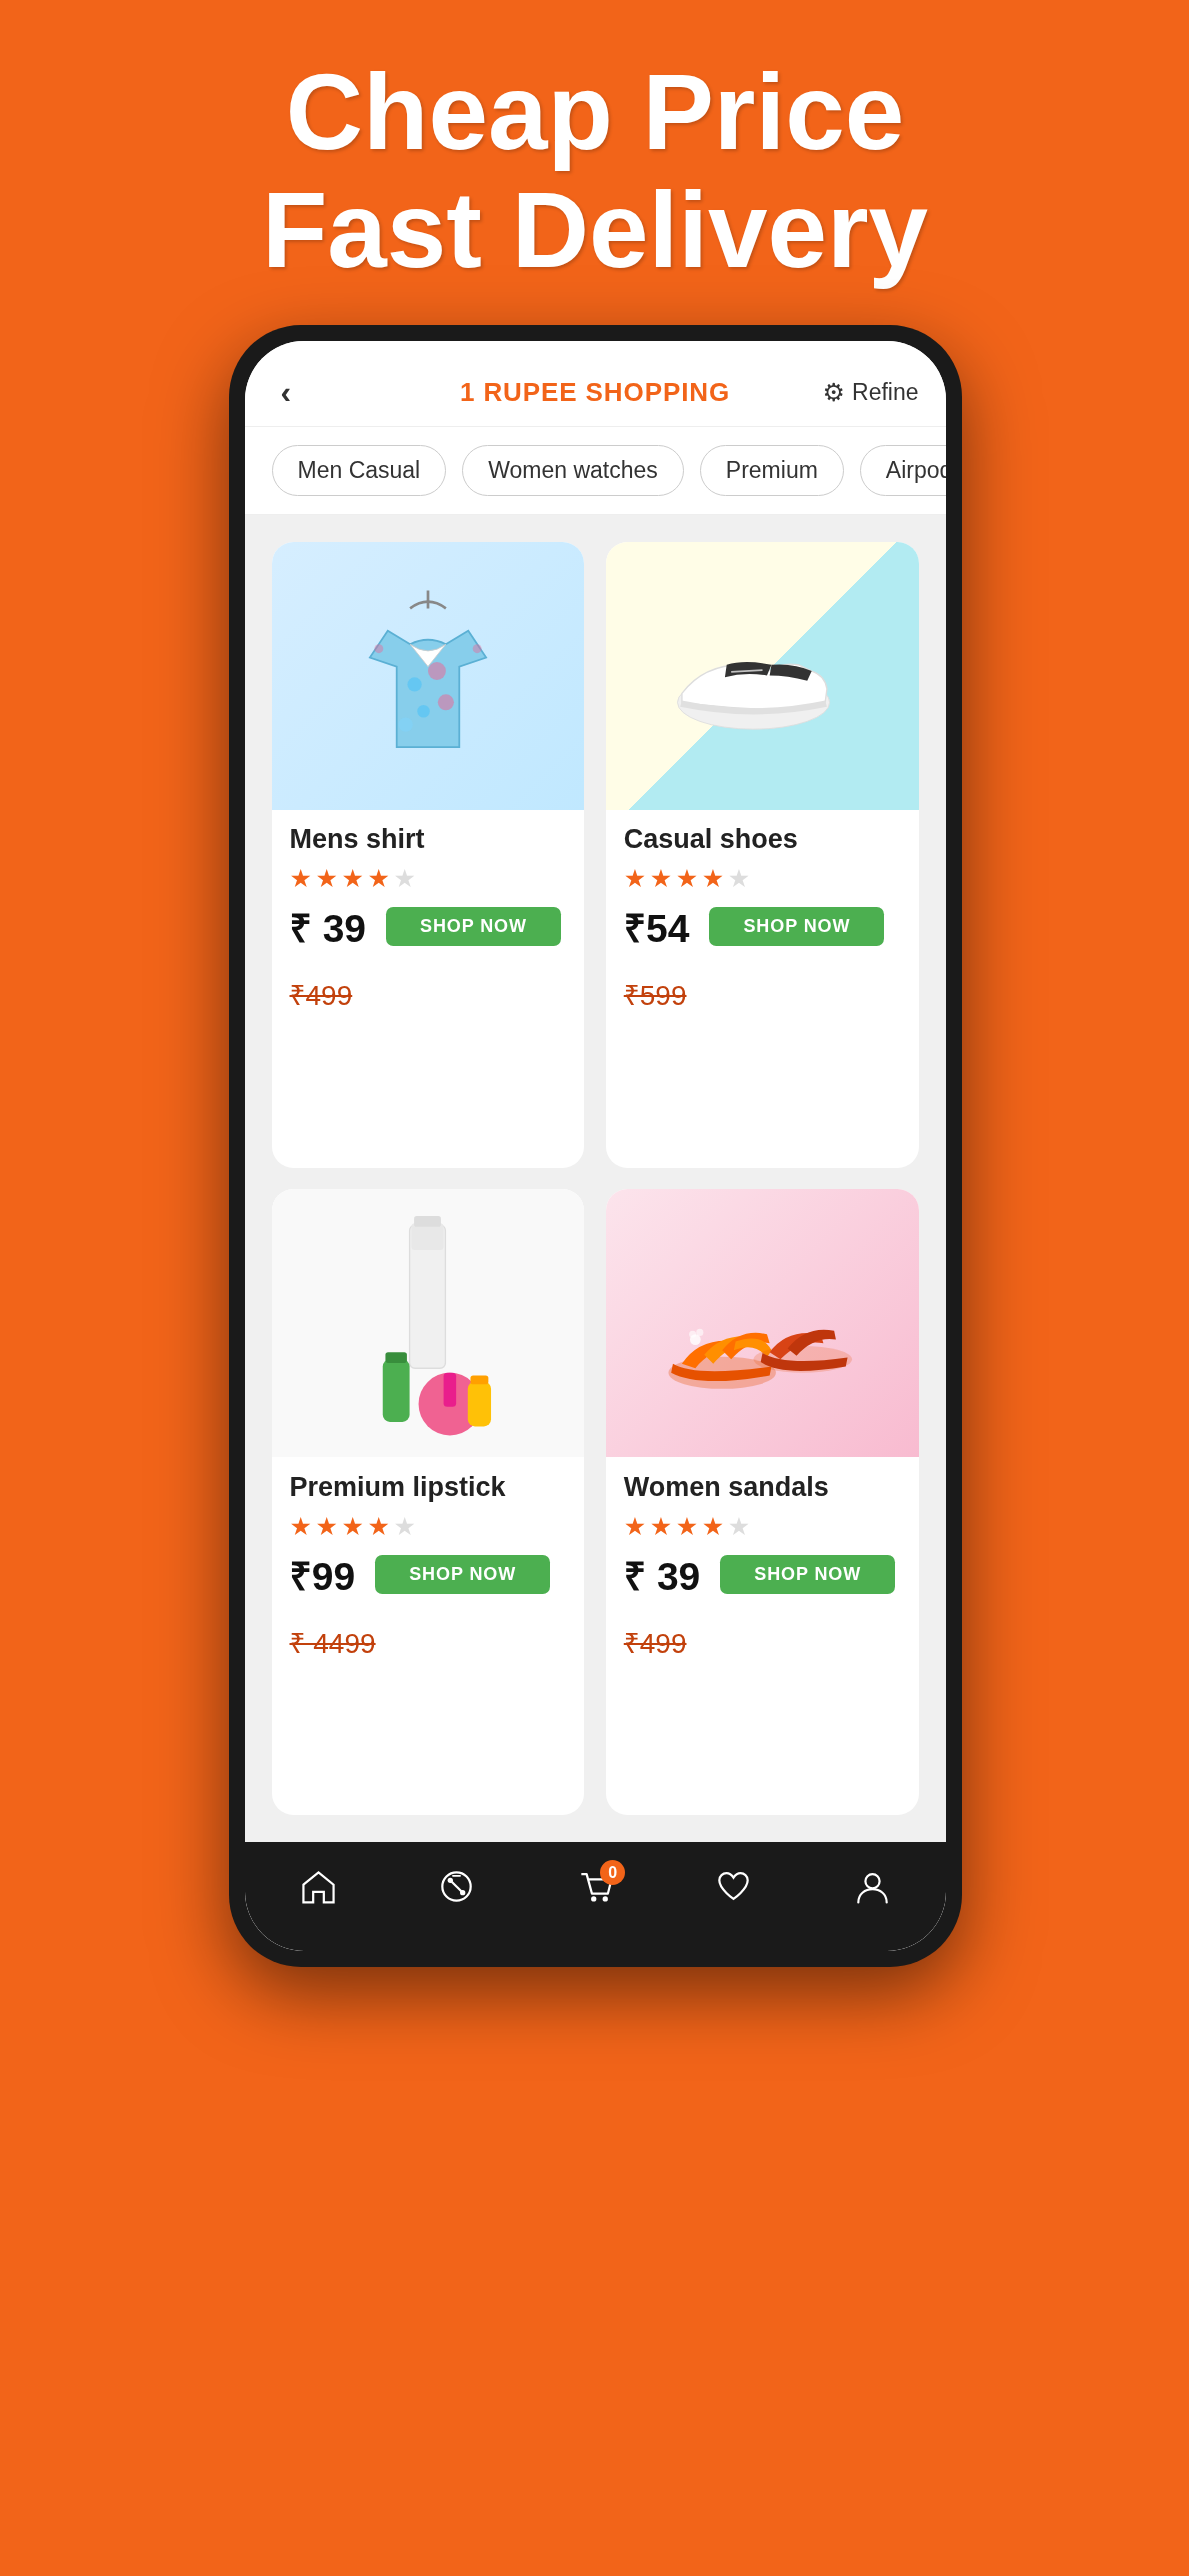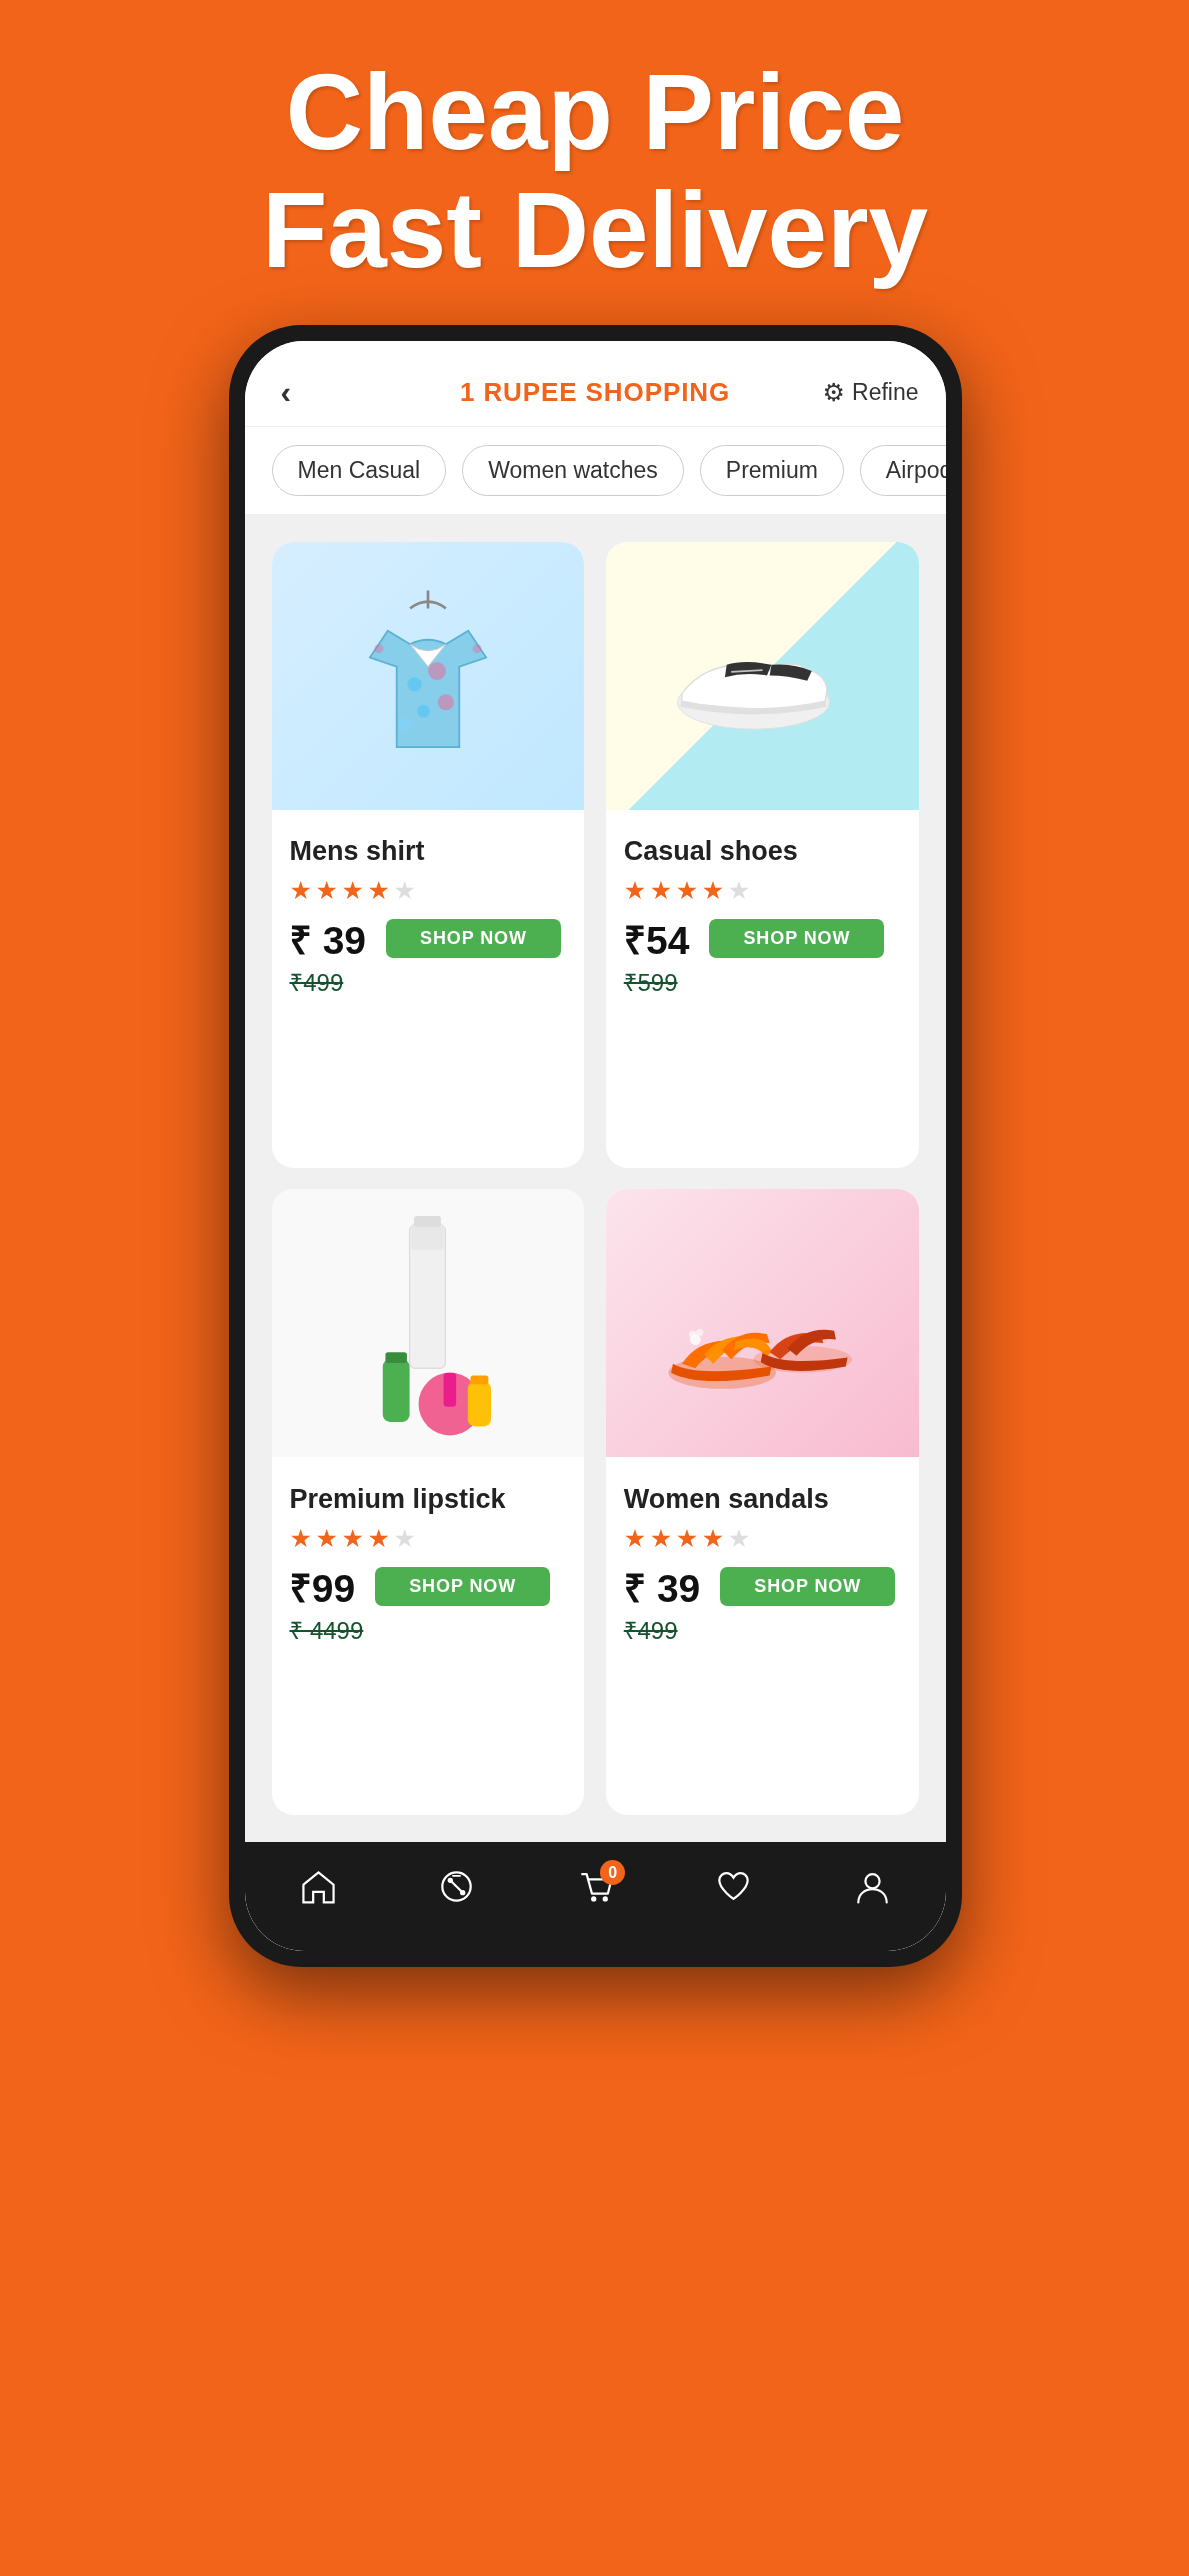--- a/index.html
+++ b/index.html
@@ -136,21 +136,20 @@
 
     .product-info {
       padding: 14.3px 18px 0;
     }
 
     .product-name {
       font-size: 27px;
       font-weight: 600;
       color: #222;
       margin-bottom: 9px;
-      margin-top: 12px;
     }
 
     .stars {
       display: flex;
       gap: 3.6px;
       margin-bottom: 7.2px;
     }
 
     .star {
       font-size: 25px;
@@ -180,23 +179,24 @@
       font-weight: 700;
       padding: 9px 34px;
       border-radius: 7.2px;
       text-transform: uppercase;
       letter-spacing: 0.9px;
       cursor: pointer;
       border: none;
     }
 
     .original-price {
-      font-size: 24px;
-      color: #14532d;
+      font-size: 28px;
+      color: #c2410c;
       text-decoration: line-through;
+      margin-top: 22px;
     }
 
     .bottom-nav {
       background: #1a1a1a;
       border-radius: 0 0 59px 59px;
       padding: 25px 54px 36px;
       display: flex;
       justify-content: space-between;
       align-items: center;
     }

